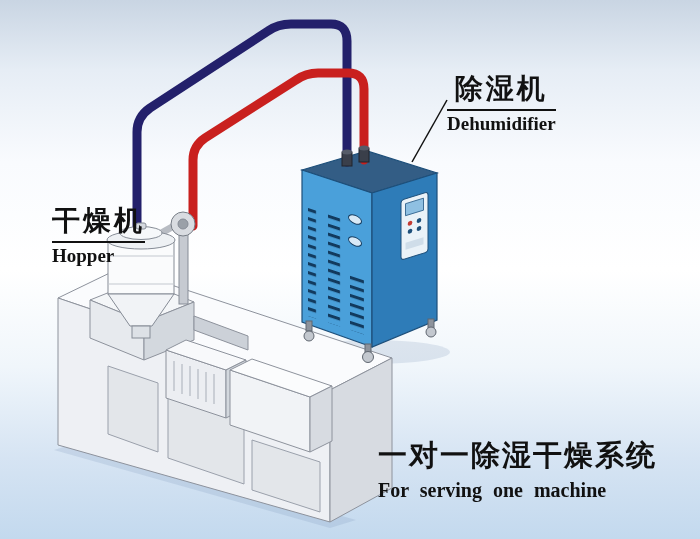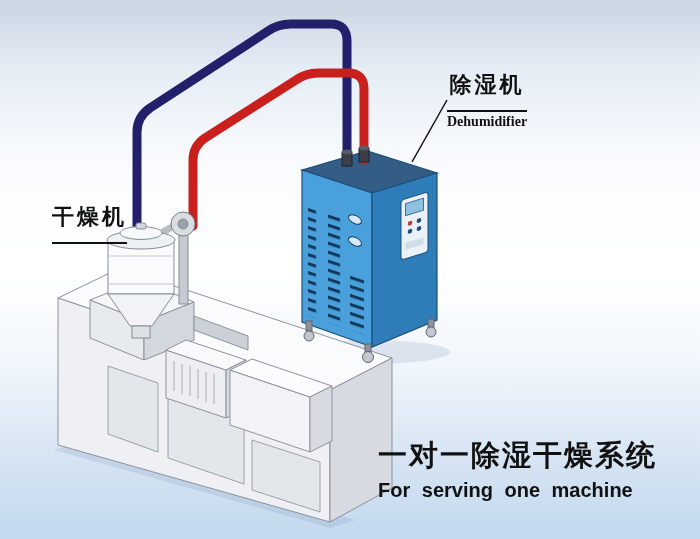--- a/index.html
+++ b/index.html
@@ -6,36 +6,36 @@
   .stage{
     position:relative;width:700px;height:539px;overflow:hidden;
     font-family:"Liberation Sans", sans-serif;
     background:linear-gradient(180deg,
       #c9d5e3 0%, #e6edf5 13%, #f9fbfe 30%, #ffffff 50%,
       #f0f6fb 68%, #d6e4f3 85%, #c3d9ee 100%);
   }
   .stage svg{position:absolute;left:0;top:0;}
   .anno{position:absolute;color:#111;}
   .anno .zh{
-    display:block;font-weight:bold;font-size:22px;letter-spacing:3px;
-    padding-bottom:10px;border-bottom:2px solid #111;
+    display:block;font-weight:bold;font-size:28px;letter-spacing:3px;
+    padding-bottom:1px;border-bottom:2px solid #111;
     font-family:"Liberation Sans", sans-serif;white-space:nowrap;
   }
   .anno .en{
-    display:block;font-weight:bold;font-size:14px;margin-top:2px;
+    display:block;font-weight:bold;font-size:19px;margin-top:2px;
     font-family:"Liberation Serif", serif;white-space:nowrap;
   }
   .caption{position:absolute;left:378px;top:436px;width:300px;text-align:left;color:#111;}
   .caption .zh{
     display:block;font-weight:bold;font-size:29px;letter-spacing:2px;
     font-family:"Liberation Sans", sans-serif;white-space:nowrap;
   }
   .caption .en{
     display:block;font-weight:bold;font-size:20px;word-spacing:6px;margin-top:3px;
-    font-family:Liberation Sans, sans-serif;white-space:nowrap;
+    font-family:Liberation Serif, serif;white-space:nowrap;
   }
 </style>
 </head>
 <body>
 
 <div class="stage">
 
   <svg width="700" height="539" viewBox="0 0 700 539">
     <defs>
       <pattern id="vents" width="24" height="9" patternUnits="userSpaceOnUse">
@@ -142,20 +142,21 @@
       <ellipse cx="141" cy="240" rx="34" ry="9" fill="#eef1f4"></ellipse>
       <ellipse cx="141" cy="233" rx="21" ry="6.5" fill="#f6f8fa"></ellipse>
       <rect x="136" y="223" width="10" height="6" rx="2" fill="#d5d9df"></rect>
     </g>
 
     <line x1="447" y1="100" x2="412" y2="162" stroke="#111" stroke-width="1.5"></line>
   </svg>
 
   <div class="anno" style="left:52px;top:160px;margin-top:42px;">
     <span class="zh">干燥机</span>
+    <span class="en">Hopper</span>
   </div>
 
   <div class="anno" style="left:447px;top:70px;">
     <span class="zh" style="text-align:center;">除湿机</span>
     <span class="en">Dehumidifier</span>
   </div>
 
   <div class="caption">
     <span class="zh">一对一除湿干燥系统</span>
     <span class="en">For serving one machine</span>

